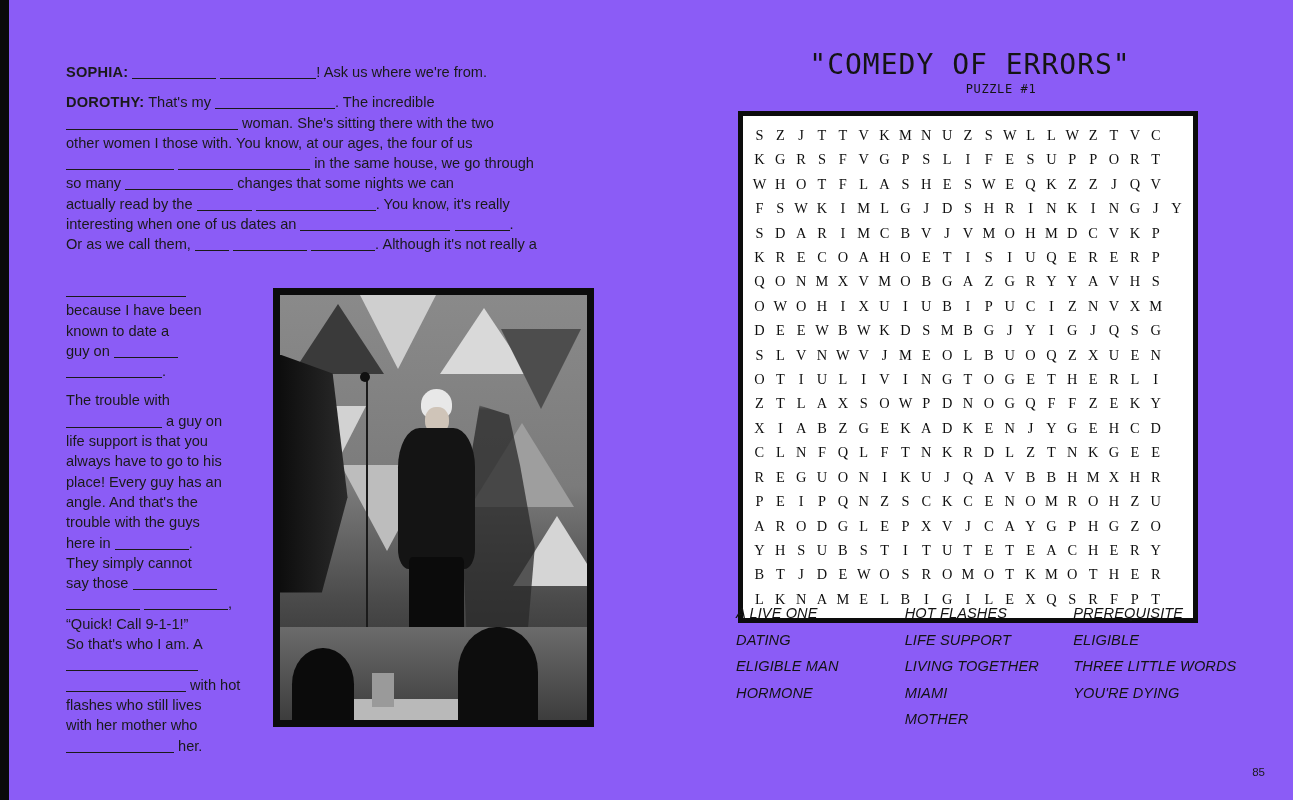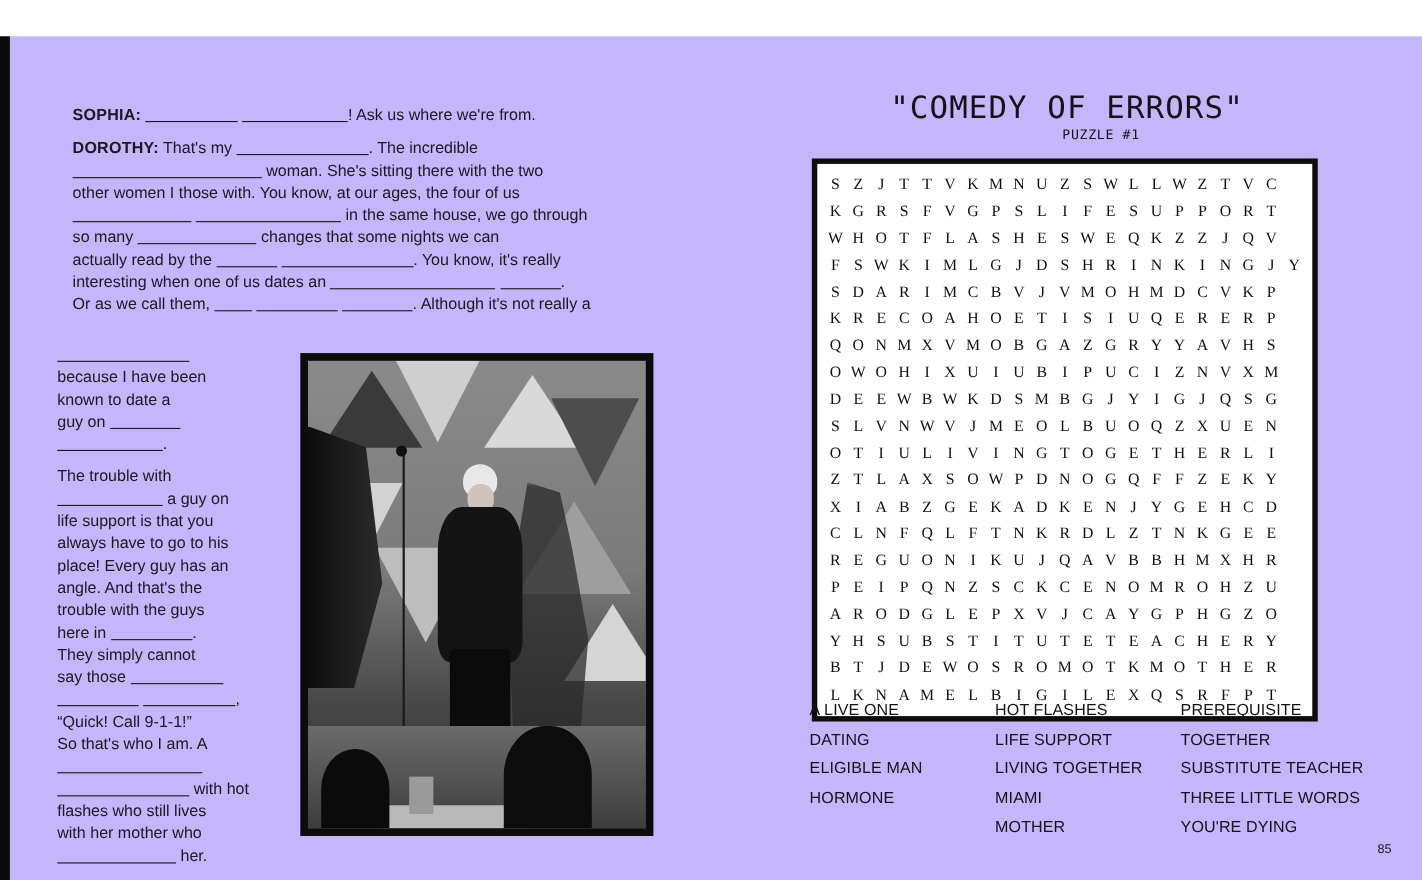--- a/index.html
+++ b/index.html
@@ -11,22 +11,21 @@
     width: 1293px;
     height: 800px;
     font-family: "Liberation Sans", sans-serif;
     color: #111111;
     position: relative;
     overflow: hidden;
   }
   .page {
     position: absolute;
     inset: 0;
-    background: #c4b5fd;
-    margin-top: 33px;
+    background: #8b5cf6;
   }
   
   .spine {
     position: absolute;
     left: 0;
     top: 0;
     width: 9px;
     height: 800px;
     background: #0a0a0a;
   }
@@ -64,21 +63,21 @@
   .b11 { width: 96px; }
   .b12 { width: 108px; }
   .b13 { width: 120px; }
   .b14 { width: 132px; }
   .b15 { width: 150px; }
   .b17 { width: 172px; }
 
   
   .narrow-col {
     position: absolute;
-    left: 52px;
+    left: 66px;
     top: 280px;
     width: 186px;
     font-size: 14.6px;
     line-height: 20.3px;
     color: #1a1a1a;
   }
   .narrow-col p { margin: 0 0 9px 0; }
 
   
   .photo-frame {
@@ -184,20 +183,21 @@
     line-height: 24.4px;
     color: #0f0f0f;
   }
   .word-lists {
     position: absolute;
     left: 36px;
     top: 552px;
     width: 506px;
     display: flex;
     gap: 0px;
+    font-style: italic;
   }
   .word-col { width: 33.33%; }
   .word {
     font-family: "Liberation Sans", sans-serif;
     font-size: 14.6px;
     line-height: 26.6px;
     color: #131313;
     letter-spacing: .1px;
   }
   .page-num {
@@ -753,22 +753,21 @@
         </div>
         <div class="word-col">
           <div class="word">HOT FLASHES</div>
           <div class="word">LIFE SUPPORT</div>
           <div class="word">LIVING TOGETHER</div>
           <div class="word">MIAMI</div>
           <div class="word">MOTHER</div>
         </div>
         <div class="word-col">
           <div class="word">PREREQUISITE</div>
-          <div class="word">TOGETHER</div>
-          <div class="word">SUBSTITUTE TEACHER</div>
+          <div class="word">ELIGIBLE</div>
           <div class="word">THREE LITTLE WORDS</div>
           <div class="word">YOU'RE DYING</div>
         </div>
       </div>
   </div>
 
   <div class="page-num">85</div>
 </div>
 
 </body></html>

